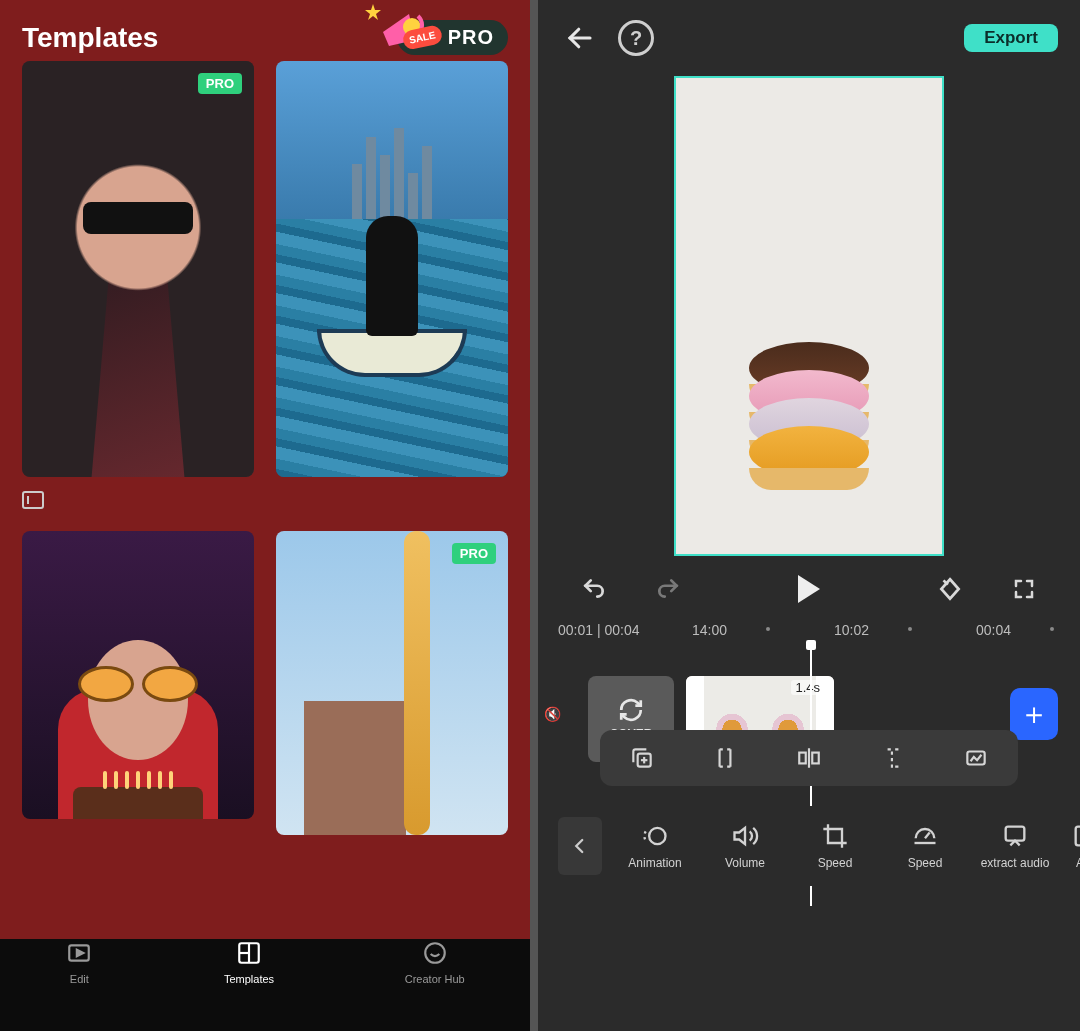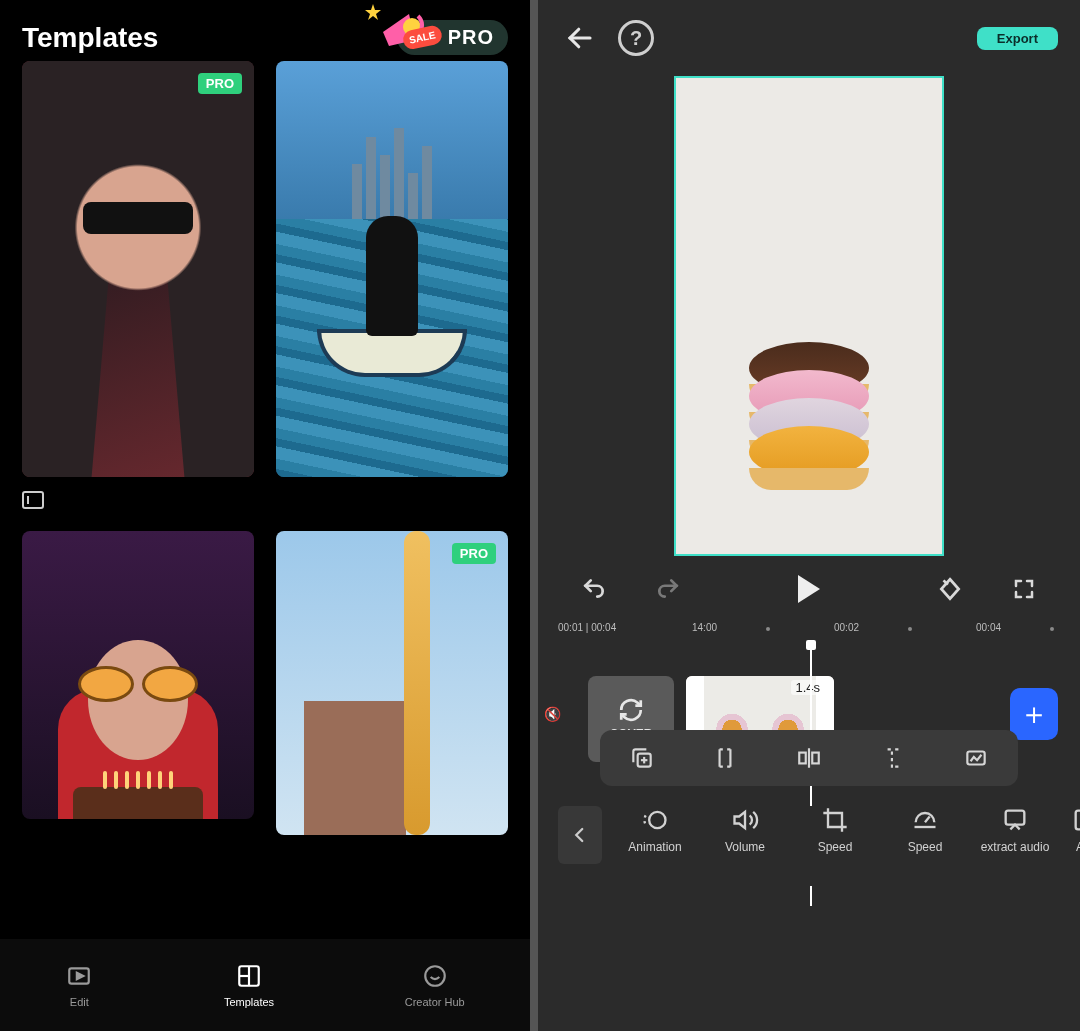--- a/index.html
+++ b/index.html
@@ -1,17 +1,17 @@
 <!DOCTYPE html>
 <html><head>
 <meta charset="utf-8">
 <style>
   * { margin:0; padding:0; box-sizing:border-box; font-family: -apple-system, Helvetica, Arial, sans-serif; }
   body { background:#1b1b1b; width:1080px; height:1031px; overflow:hidden; color:#fff; display:flex; }
-  .left-pane { width:530px; height:1031px; background:#000000; position:relative; display:flex; flex-direction:column; }
+  .left-pane { width:530px; height:1031px; background:#7f1d1d; position:relative; display:flex; flex-direction:column; }
   .right-pane { flex:1; height:1031px; background:#2b2b2b; position:relative; display:flex; flex-direction:column; }
   .divider { width:8px; height:1031px; background:#555; }
 
   
   .lp-header { display:flex; align-items:center; justify-content:space-between; padding:20px 22px 6px 22px; }
   .lp-title { font-size:28px; font-weight:700; color:#fff; }
   .pro-badge { display:flex; align-items:center; background:#21352f; border-radius:22px; padding:6px 14px 6px 6px; position:relative; cursor:pointer; }
   .pro-badge .megaphone { position:absolute; left:-34px; top:-24px; }
   .pro-badge-text { font-size:20px; font-weight:800; color:#fff; letter-spacing:1px; }
   .sale-bubble { background:#fc4c3e; color:#fff; font-size:10px; font-weight:800; padding:4px 6px; border-radius:10px; margin-right:6px; transform:rotate(-12deg); }
@@ -45,47 +45,47 @@
   .t3 .girl-face{position:absolute;left:50%;top:38%;transform:translateX(-50%);width:100px;height:120px;background:#d8a48f;border-radius:50%;}
   .t3 .girl-glasses{position:absolute;left:50%;top:47%;transform:translateX(-50%);width:120px;height:36px;display:flex;gap:8px;}
   .t3 .lens{flex:1;background:#f2a742;border-radius:50%;border:3px solid #7a4a10;}
   .t3 .girl-body{position:absolute;left:50%;bottom:0;transform:translateX(-50%);width:160px;height:130px;background:#c1272d;border-radius:40px 40px 0 0;}
   .t3 .cake{position:absolute;left:50%;bottom:0;transform:translateX(-50%);width:130px;height:32px;background:#5a2e1b;border-radius:8px 8px 0 0;}
   .t3 .flames{position:absolute;left:50%;bottom:30px;transform:translateX(-50%);display:flex;gap:7px;}
   .t3 .flame{width:4px;height:18px;background:#ffd37a;border-radius:2px;}
   .t4 .bar{position:absolute;top:0;bottom:0;left:55%;width:26px;background:linear-gradient(#f0c060,#d89a2e);border-radius:12px;}
   .t4 .bldg{position:absolute;bottom:0;left:12%;width:44%;height:44%;background:#9a6d58;}
 
-  .bottom-nav { height:92px; background:#0c0c0c; display:flex; align-items:center; justify-content:space-around; }
+  .bottom-nav { height:92px; background:#0c0c0c; display:flex; justify-content:space-around; }
   .bn-item { display:flex; flex-direction:column; align-items:center; gap:6px; color:#9a9a9a; font-size:11px; cursor:pointer; }
   .bn-item.active { color:#fff; }
   .bn-ico { width:28px; height:28px; display:flex; align-items:center; justify-content:center; }
 
   
   .rp-header { height:76px; display:flex; align-items:center; padding:0 22px; gap:18px; }
   .icon-btn { width:40px; height:40px; display:flex; align-items:center; justify-content:center; color:#e6e6e6; cursor:pointer; }
   .help-btn { border:3px solid #cfcfcf; border-radius:50%; width:36px; height:36px; font-size:20px; font-weight:800; color:#cfcfcf; display:flex;align-items:center;justify-content:center;}
-  .export-btn { margin-left:auto; background:#3fe0c8; color:#0b2e2a; font-weight:700; font-size:13px; padding:4px 20px; border-radius:8px; cursor:pointer; }
+  .export-btn { margin-left:auto; background:#3fe0c8; color:#0b2e2a; font-weight:700; font-size:17px; padding:4px 20px; border-radius:8px; cursor:pointer; }
 
   .preview-area { display:flex; align-items:center; justify-content:center; padding:0 0 6px; }
   .preview-frame { width:270px; height:480px; border:2px solid #3fe0c8; background:#eceae6; position:relative; overflow:hidden; }
   .donut-stack{position:absolute;left:50%;bottom:16%;transform:translateX(-50%);}
   .donut{width:120px;height:52px;border-radius:50%/50%;margin-top:-24px;position:relative;}
   .donut.d1{background:linear-gradient(#f2b33f,#e49a20);} 
   .donut.d2{background:linear-gradient(#e0d5df,#c9bdd0);} 
   .donut.d3{background:linear-gradient(#f2b9cd,#e697b5);} 
   .donut.d4{background:linear-gradient(#4a2c1c,#6a3c26);} 
   .donut::after{content:'';position:absolute;left:0;right:0;bottom:-12px;height:22px;background:#e6b86a;border-radius:0 0 60px 60px;}
 
   .transport { height:54px; display:flex; align-items:center; justify-content:space-between; padding:0 36px; color:#d9d9d9; }
   .tr-group{display:flex;gap:34px;align-items:center;}
   .tr-center{flex:1;display:flex;justify-content:center;}
   .play-btn{width:0;height:0;border-left:22px solid #eee;border-top:14px solid transparent;border-bottom:14px solid transparent;cursor:pointer;}
 
-  .ruler { height:30px; position:relative; font-size:10px; color:#bdbdbd; padding:0 20px;}
+  .ruler { height:30px; position:relative; font-size:14px; color:#bdbdbd; padding:0 20px;}
   .ruler-left{position:absolute;left:20px;top:6px;}
   .ruler-tick{position:absolute;top:6px;}
   .ruler-dot{position:absolute;top:11px;width:4px;height:4px;background:#8a8a8a;border-radius:2px;}
 
   .timeline { position:relative; height:240px; }
   .clips-row{position:absolute;top:30px;left:0;right:0;height:86px;display:flex;align-items:center;}
   .cover-clip{width:86px;height:86px;margin-left:50px;border-radius:8px;background:#5a5a5a;display:flex;flex-direction:column;align-items:center;justify-content:center;color:#e6e6e6;font-size:12px;font-weight:700;gap:4px;}
   .clip{height:86px;border-radius:6px;position:relative;overflow:hidden;margin-left:12px;background:#d9d4cf;display:flex;}
   .clip .handle{width:18px;background:#fff;} 
   .clip .frames{flex:1;display:flex;}
@@ -95,21 +95,21 @@
   .add-clip{position:absolute;right:22px;top:42px;width:48px;height:52px;background:#2a66ff;border-radius:10px;display:flex;align-items:center;justify-content:center;color:#fff;font-size:30px;font-weight:300;cursor:pointer;}
   .mute-ico{position:absolute;left:6px;top:60px;color:#bbb;font-size:14px;}
 
   .music-row{position:absolute;top:124px;left:170px;width:286px;height:36px;background:#4a4a4a;border-radius:6px;display:flex;align-items:center;gap:12px;padding:0 14px;color:#d2d2d2;font-size:14px;cursor:pointer;}
   .playhead{position:absolute;top:0;bottom:-20px;left:272px;width:2px;background:#fff;}
   .playhead::before{content:'';position:absolute;top:-6px;left:-4px;width:10px;height:10px;background:#fff;border-radius:2px;}
 
   .edit-strip{position:absolute;left:62px;right:62px;bottom:100px;height:56px;background:#3a3a3a;border-radius:12px;display:flex;align-items:center;justify-content:space-around;}
   .es-ico{color:#d6d6d6;cursor:pointer;width:30px;height:30px;display:flex;align-items:center;justify-content:center;}
 
-  .tool-row{position:absolute;left:0;right:0;bottom:0;height:80px;display:flex;background:#2b2b2b;}
+  .tool-row{position:absolute;left:0;right:0;bottom:0;height:80px;display:flex;align-items:center;background:#2b2b2b;}
   .tool-back{width:44px;height:58px;background:#383838;border-radius:6px;margin:0 8px 0 20px;display:flex;align-items:center;justify-content:center;color:#ccc;font-size:22px;cursor:pointer;}
   .tool-scroll{flex:1;display:flex;overflow:hidden;}
   .tool{flex:none;width:90px;display:flex;flex-direction:column;align-items:center;gap:6px;color:#d2d2d2;font-size:12px;cursor:pointer;}
   .tool svg{width:28px;height:28px;}
 </style>
 </head>
 <body>
 
 <div class="left-pane">
   <div class="lp-header">
@@ -273,21 +273,21 @@
             <path d="M4 9V4h5M20 9V4h-5M4 15v5h5M20 15v5h-5"></path>
           </svg>
       </div>
     </div>
   </div>
 
   <div class="ruler">
     <span class="ruler-left"><span>00:01</span> | <span>00:04</span></span>
     <span class="ruler-tick" style="left:154px">14:00</span>
     <div class="ruler-dot" style="left:228px"></div>
-    <span class="ruler-tick" style="left:296px">00:02</span>
+    <span class="ruler-tick" style="left:296px">10:02</span>
     <div class="ruler-dot" style="left:370px"></div>
     <span class="ruler-tick" style="left:438px">00:04</span>
     <div class="ruler-dot" style="left:512px"></div>
   </div>
 
   <div class="timeline">
     <span class="mute-ico">🔇</span>
     <div class="clips-row">
       <div class="cover-clip">
         <svg width="26" height="26" viewBox="0 0 24 24" fill="none" stroke="#e6e6e6" stroke-width="2.5">

